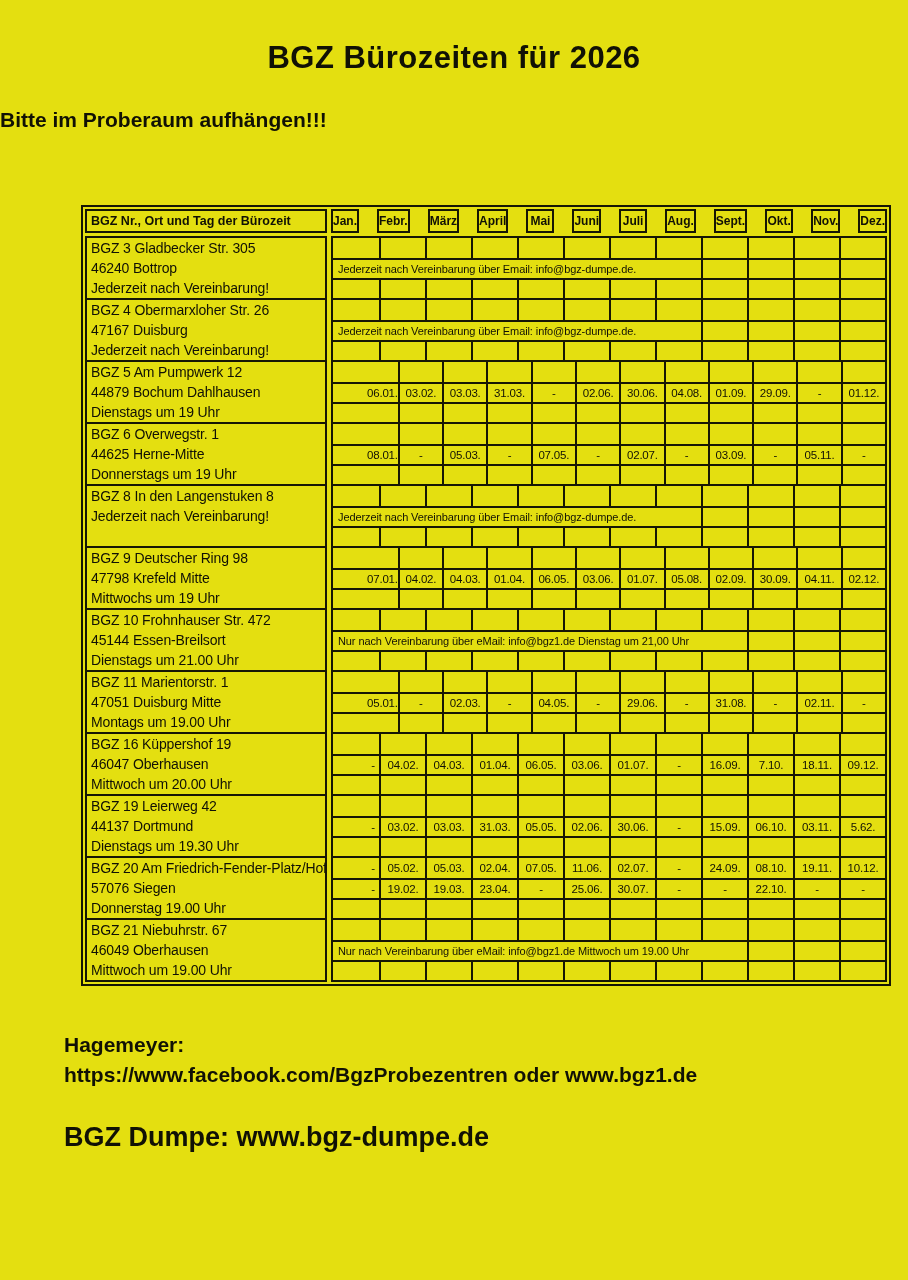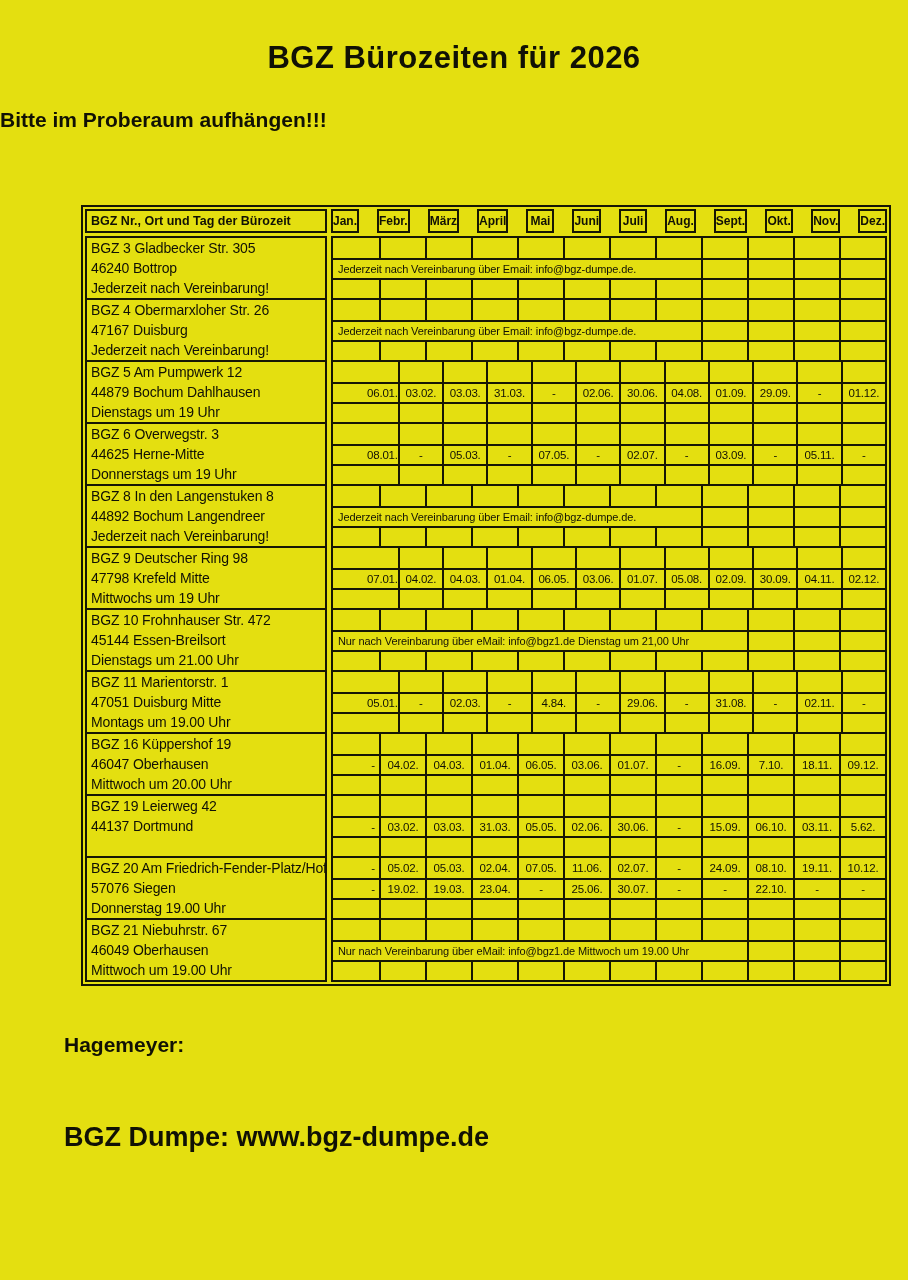--- a/index.html
+++ b/index.html
@@ -218,21 +218,21 @@
           <div class="dc"></div>
           <div class="dc"></div>
           <div class="dc"></div>
           <div class="dc"></div>
           <div class="dc"></div>
           <div class="dc"></div>
         </div>
       </div>
       <div class="block">
         <div class="loc-cell">
-          <div class="loc-line">BGZ 6 Overwegstr. 3</div>
+          <div class="loc-line">BGZ 6 Overwegstr. 1</div>
           <div class="loc-line">44625 Herne-Mitte</div>
           <div class="loc-line">Donnerstags um 19 Uhr</div>
         </div>
         <div class="dgrid">
           <div class="dc c0 r0"></div>
           <div class="dc r0"></div>
           <div class="dc r0"></div>
           <div class="dc r0"></div>
           <div class="dc r0"></div>
           <div class="dc r0"></div>
@@ -264,21 +264,20 @@
           <div class="dc"></div>
           <div class="dc"></div>
           <div class="dc"></div>
           <div class="dc"></div>
           <div class="dc"></div>
         </div>
       </div>
       <div class="block">
         <div class="loc-cell">
           <div class="loc-line">BGZ 8 In den Langenstuken 8</div>
-          <div class="loc-line">44892 Bochum Langendreer</div>
           <div class="loc-line">Jederzeit nach Vereinbarung!</div>
         </div>
         <div class="dgrid">
           <div class="dc c0 r0"></div>
           <div class="dc r0"></div>
           <div class="dc r0"></div>
           <div class="dc r0"></div>
           <div class="dc r0"></div>
           <div class="dc r0"></div>
           <div class="dc r0"></div>
@@ -404,21 +403,21 @@
           <div class="dc r0"></div>
           <div class="dc r0"></div>
           <div class="dc r0"></div>
           <div class="dc r0"></div>
           <div class="dc r0"></div>
           <div class="dc r0"></div>
           <div class="dc c0">05.01.</div>
           <div class="dc">-</div>
           <div class="dc">02.03.</div>
           <div class="dc">-</div>
-          <div class="dc">4.84.</div>
+          <div class="dc">04.05.</div>
           <div class="dc">-</div>
           <div class="dc">29.06.</div>
           <div class="dc">-</div>
           <div class="dc">31.08.</div>
           <div class="dc">-</div>
           <div class="dc">02.11.</div>
           <div class="dc">-</div>
           <div class="dc c0"></div>
           <div class="dc"></div>
           <div class="dc"></div>
@@ -475,20 +474,21 @@
           <div class="dc"></div>
           <div class="dc"></div>
           <div class="dc"></div>
           <div class="dc"></div>
         </div>
       </div>
       <div class="block">
         <div class="loc-cell">
           <div class="loc-line">BGZ 19 Leierweg 42</div>
           <div class="loc-line">44137 Dortmund</div>
+          <div class="loc-line">Dienstags um 19.30 Uhr</div>
         </div>
         <div class="dgrid">
           <div class="dc c0 r0"></div>
           <div class="dc r0"></div>
           <div class="dc r0"></div>
           <div class="dc r0"></div>
           <div class="dc r0"></div>
           <div class="dc r0"></div>
           <div class="dc r0"></div>
           <div class="dc r0"></div>
@@ -602,14 +602,15 @@
           <div class="dc"></div>
           <div class="dc"></div>
           <div class="dc"></div>
         </div>
       </div>
     </div>
 </div>
 
 <div class="footer">
   <div>Hagemeyer:</div>
+  <div>https://www.facebook.com/BgzProbezentren oder www.bgz1.de</div>
 </div>
 <div class="footer-dumpe">BGZ Dumpe: www.bgz-dumpe.de</div>
 
 </body></html>

